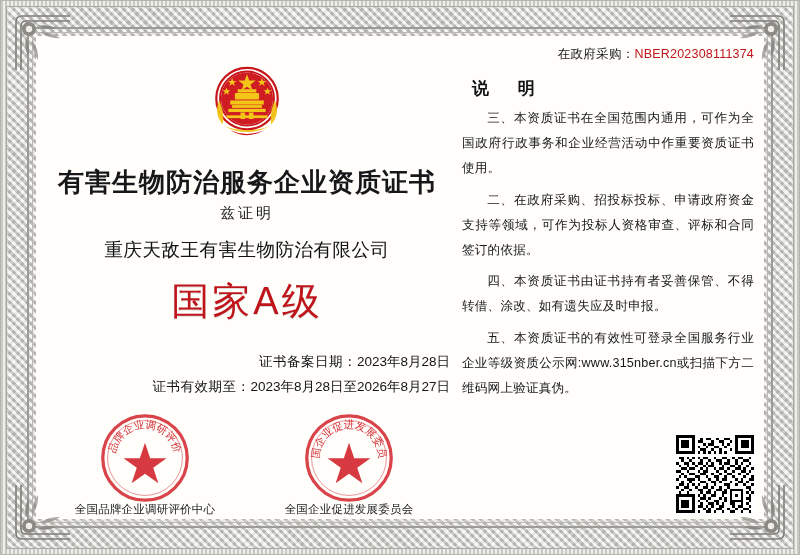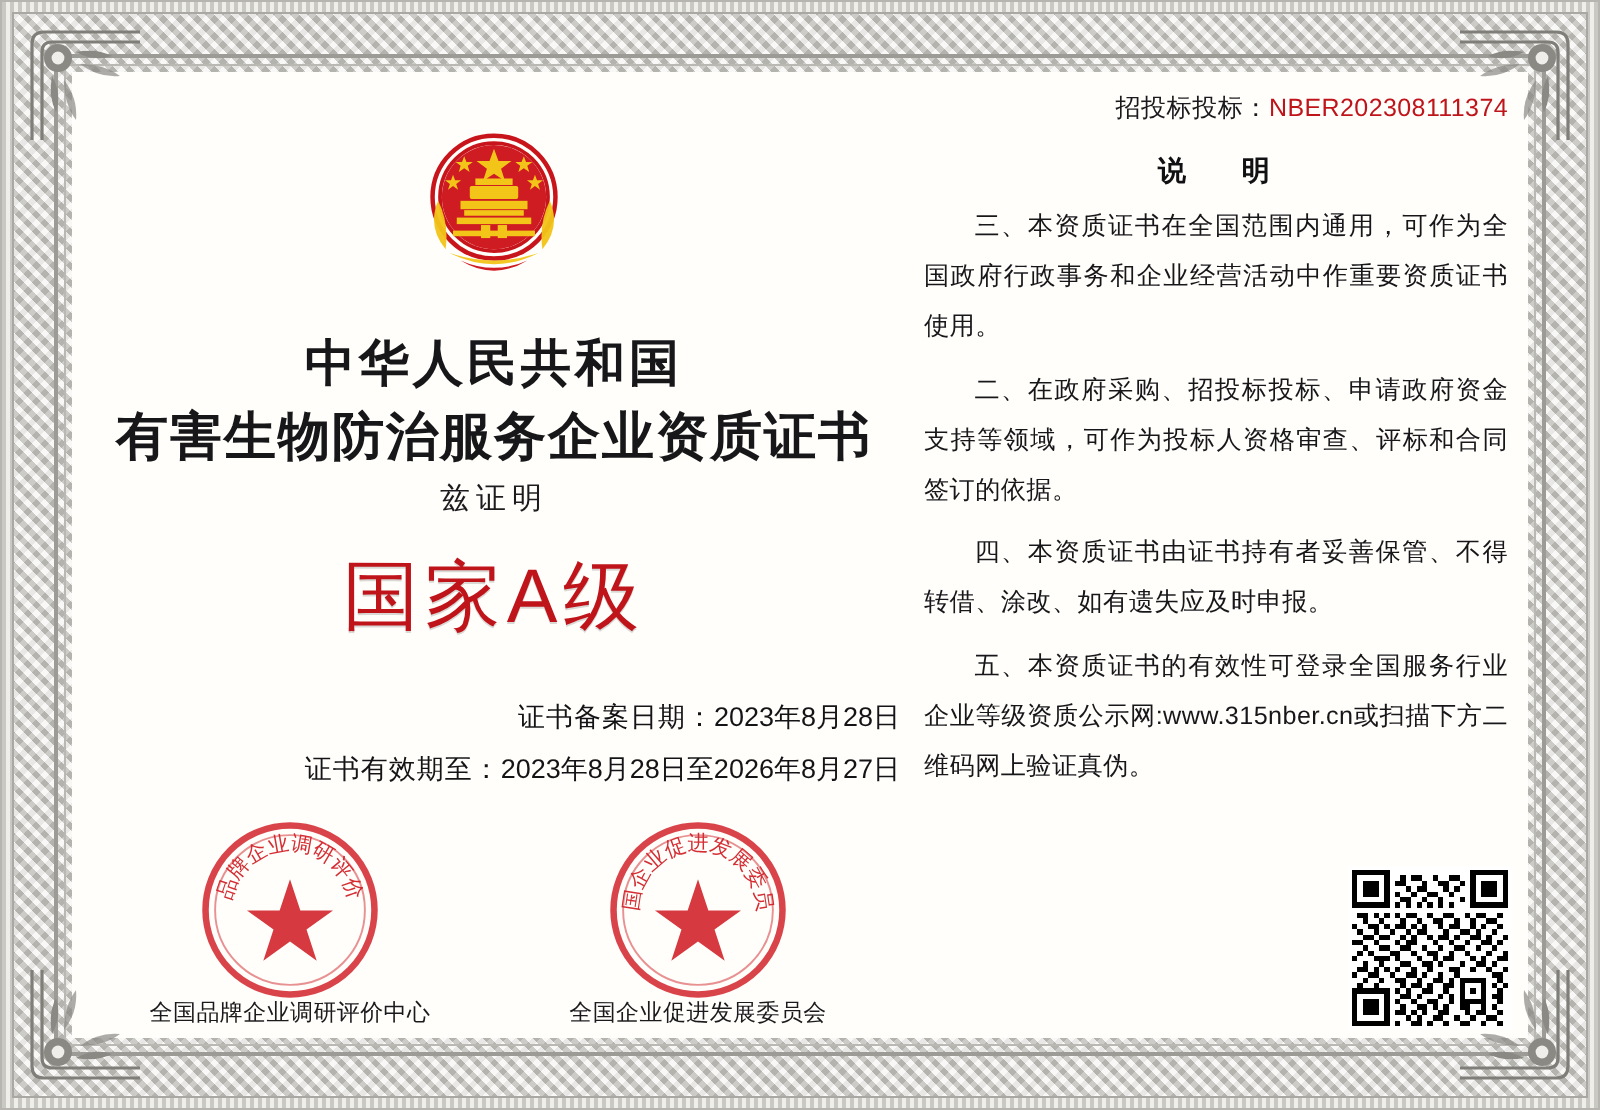--- a/index.html
+++ b/index.html
@@ -173,22 +173,21 @@
   .cert-no {
     text-align: right;
     font-size: 12.5px;
     color: #1a1a1c;
     margin-top: 4px;
     letter-spacing: .3px;
   }
   .cert-no .num { color: #c0141b; font-weight: normal; letter-spacing: .2px; }
 
   .notice-title {
-    text-align: center;
-    font-size: 14px;
+    font-size: 17px;
     font-weight: bold;
     color: #111113;
     letter-spacing: 12px;
     margin: 14px 0 6px 10px;
   }
   .notice-list {
     font-size: 12.6px;
     color: #17171a;
     line-height: 2.0;
     text-align: justify;
@@ -324,26 +323,26 @@
             <path d="M90 52 q6 14 -4 26 q-2 -14 4 -26z"></path>
             <path d="M36 80 q24 12 48 0 q-24 8 -48 0z"></path>
           </g>
           <g fill="#cf1c23">
             <path d="M42 84 q18 8 36 0 q-18 11 -36 0z"></path>
           </g>
         </svg>
       </div>
 
       <div class="cert-title">
-        <div class="line1">中华人民共和国</div>
         <div class="line2">有害生物防治服务企业资质证书</div>
       </div>
 
       <div class="hereby">兹证明</div>
 
+      <div class="company">重庆天敌王有害生物防治有限公司</div>
 
       <div class="grade">国家A级</div>
 
       <div class="record-lines">
         <span class="rl">
           <span class="lbl">证书备案日期：</span><span>2023年8月28日</span>
         </span>
         <span class="rl">
           <span class="lbl">证书有效期至：</span><span>2023年8月28日至2026年8月27日</span>
         </span>
@@ -377,21 +376,21 @@
             </svg>
           </div>
           <div class="seal-caption">全国企业促进发展委员会</div>
         </div>
       </div>
     </div>
 
     <div class="right-pane">
 
       <div class="cert-no">
-        <span>招投标投标：</span><span class="num">NBER202308111374</span>
+        <span>在政府采购：</span><span class="num">NBER202308111374</span>
       </div>
 
       <div class="notice-title">说  明</div>
 
       <div class="notice-list">
         <div class="notice-item">三、本资质证书在全国范围内通用，可作为全国政府行政事务和企业经营活动中作重要资质证书使用。</div>
         <div class="notice-item">二、在政府采购、招投标投标、申请政府资金支持等领域，可作为投标人资格审查、评标和合同签订的依据。</div>
         <div class="notice-item">四、本资质证书由证书持有者妥善保管、不得转借、涂改、如有遗失应及时申报。</div>
         <div class="notice-item">五、本资质证书的有效性可登录全国服务行业企业等级资质公示网:www.315nber.cn或扫描下方二维码网上验证真伪。</div>
       </div>

